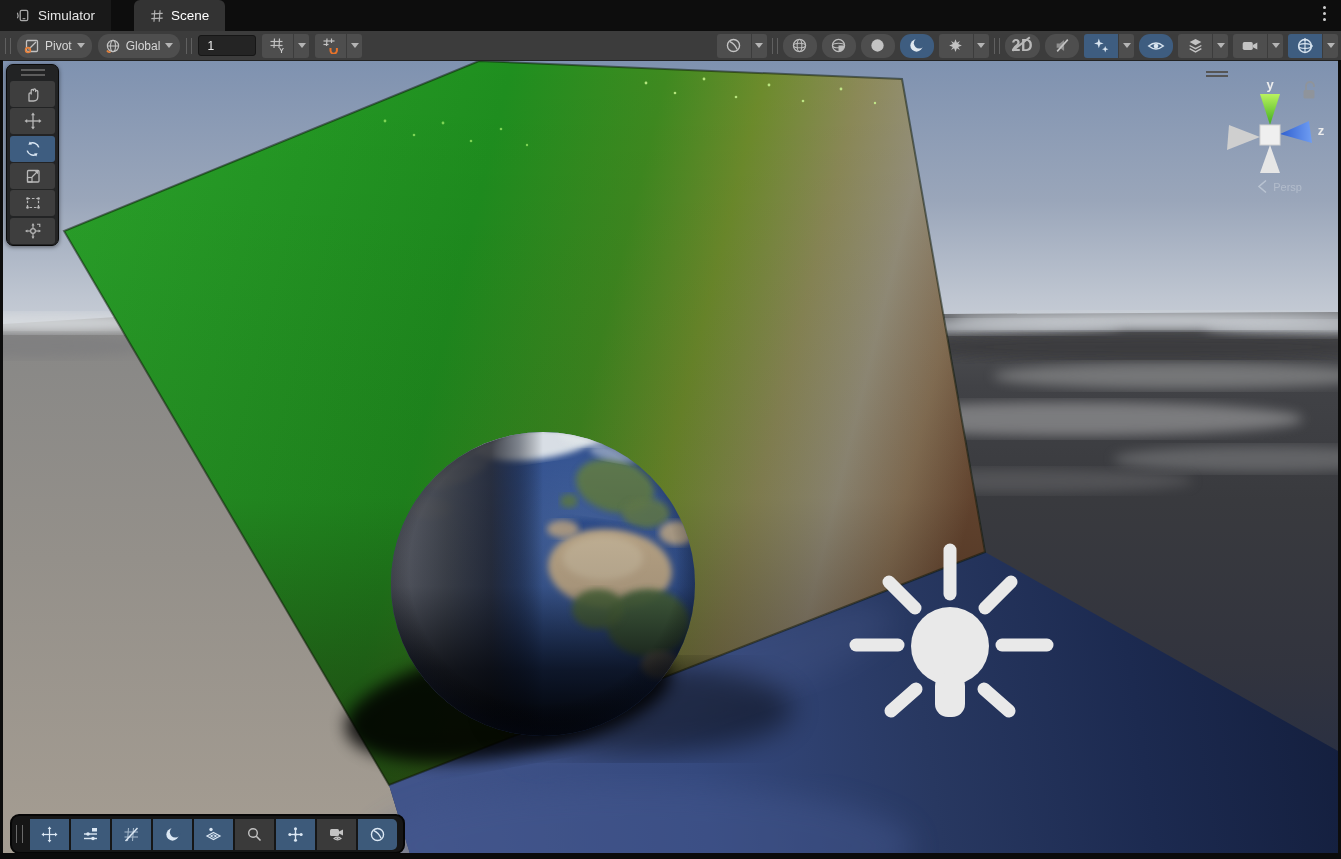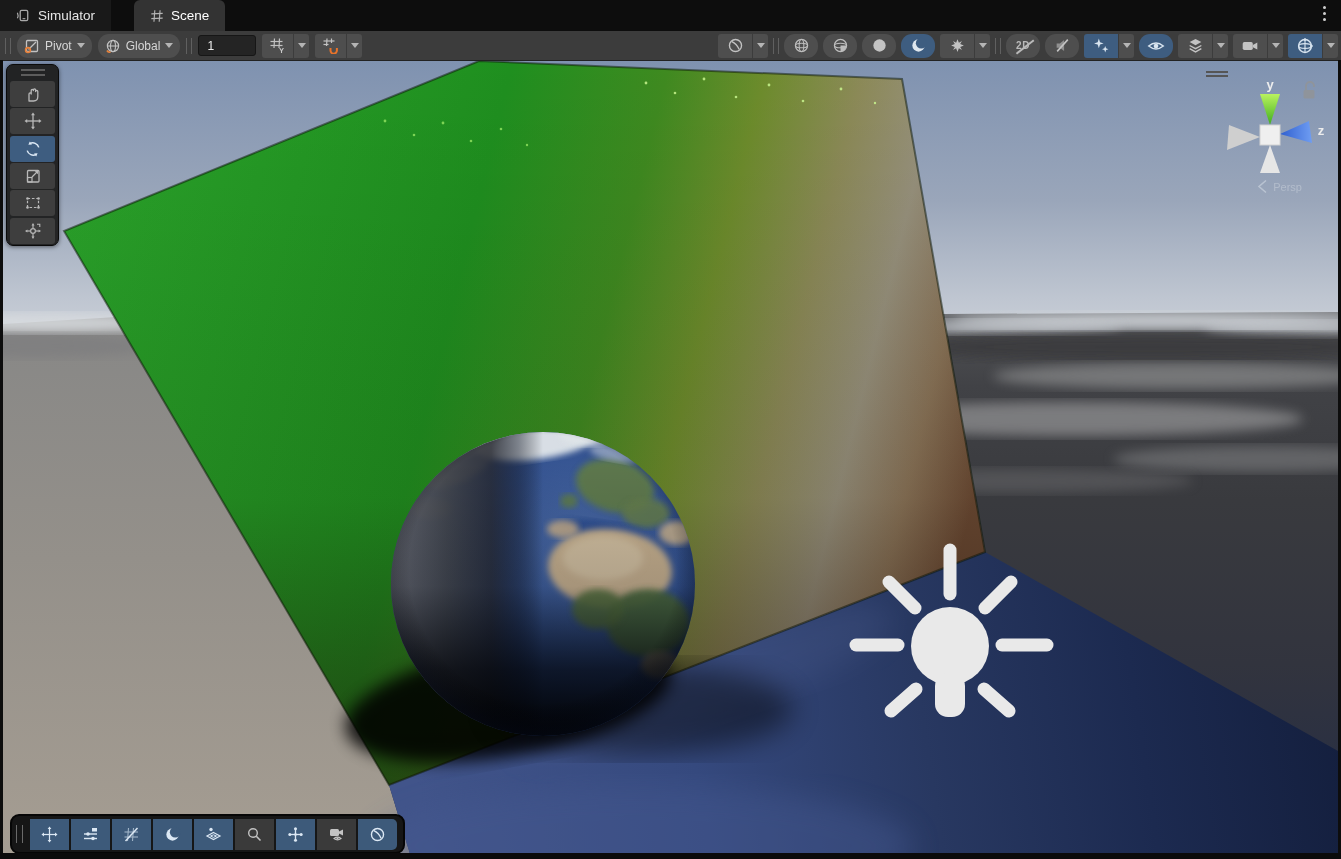--- a/index.html
+++ b/index.html
@@ -19,21 +19,21 @@
   .tb-left { position:absolute; left:5px; top:2.5px; height:24px; display:flex; align-items:center; gap:6px; }
   .tb-right { position:absolute; right:3px; top:2.5px; height:24px; display:flex; align-items:center; gap:5px; }
   .handle2 { width:6px; height:16px; border-left:1px solid #606060; border-right:1px solid #606060; }
   .btn { height:24px; min-width:34px; display:flex; align-items:center; justify-content:center; gap:5px; background:#4e4e4e; border-radius:11px; color:#d6d6d6; font-size:12px; padding:0 7px; cursor:default; }
   .btn.blue { background:#3e5d80; }
   .btn-group { display:flex; align-items:center; }
   .btn-group .btn { border-radius:3px 0 0 3px; }
   .caret-seg { width:15px; height:24px; margin-left:1px; background:#4e4e4e; border-radius:0 3px 3px 0; display:flex; align-items:center; justify-content:center; }
   .caret { width:0; height:0; border-left:4px solid transparent; border-right:4px solid transparent; border-top:5px solid #b5b5b5; }
   .snap-input { width:58px; height:21px; background:#242424; border:1px solid #161616; border-radius:3px; color:#ececec; font-size:12px; padding:0 8px; font-family:"Liberation Sans",sans-serif; }
-  .twod { position:relative; font-size:10px; color:#b9b9b9; font-weight:bold; letter-spacing:.5px; }
+  .twod { position:relative; font-size:16px; color:#b9b9b9; font-weight:bold; letter-spacing:.5px; }
   .twod::after { content:""; position:absolute; left:-2px; top:6px; width:22px; height:1.6px; background:#b9b9b9; transform:rotate(-38deg); }
 
   
   .viewport { position:absolute; left:3px; top:60px; width:1335px; height:793px; background:#556; border-top:1px solid #222; }
   .bottom-strip { position:absolute; left:0; top:853px; width:100%; height:6px; background:#0b0b0b; }
   .scene-svg { position:absolute; left:0; top:0; }
 
   
   .tools { position:absolute; left:3px; top:3px; width:53px; height:182px; background:rgba(30,30,30,.96); border:1px solid #0a0a0a; border-radius:7px; box-shadow:0 1px 4px rgba(0,0,0,.5); display:flex; flex-direction:column; align-items:center; padding-top:4px; }
   .tools .grab { width:24px; height:7px; border-top:2px solid #5c5c5c; border-bottom:2px solid #5c5c5c; margin-bottom:5px; }

